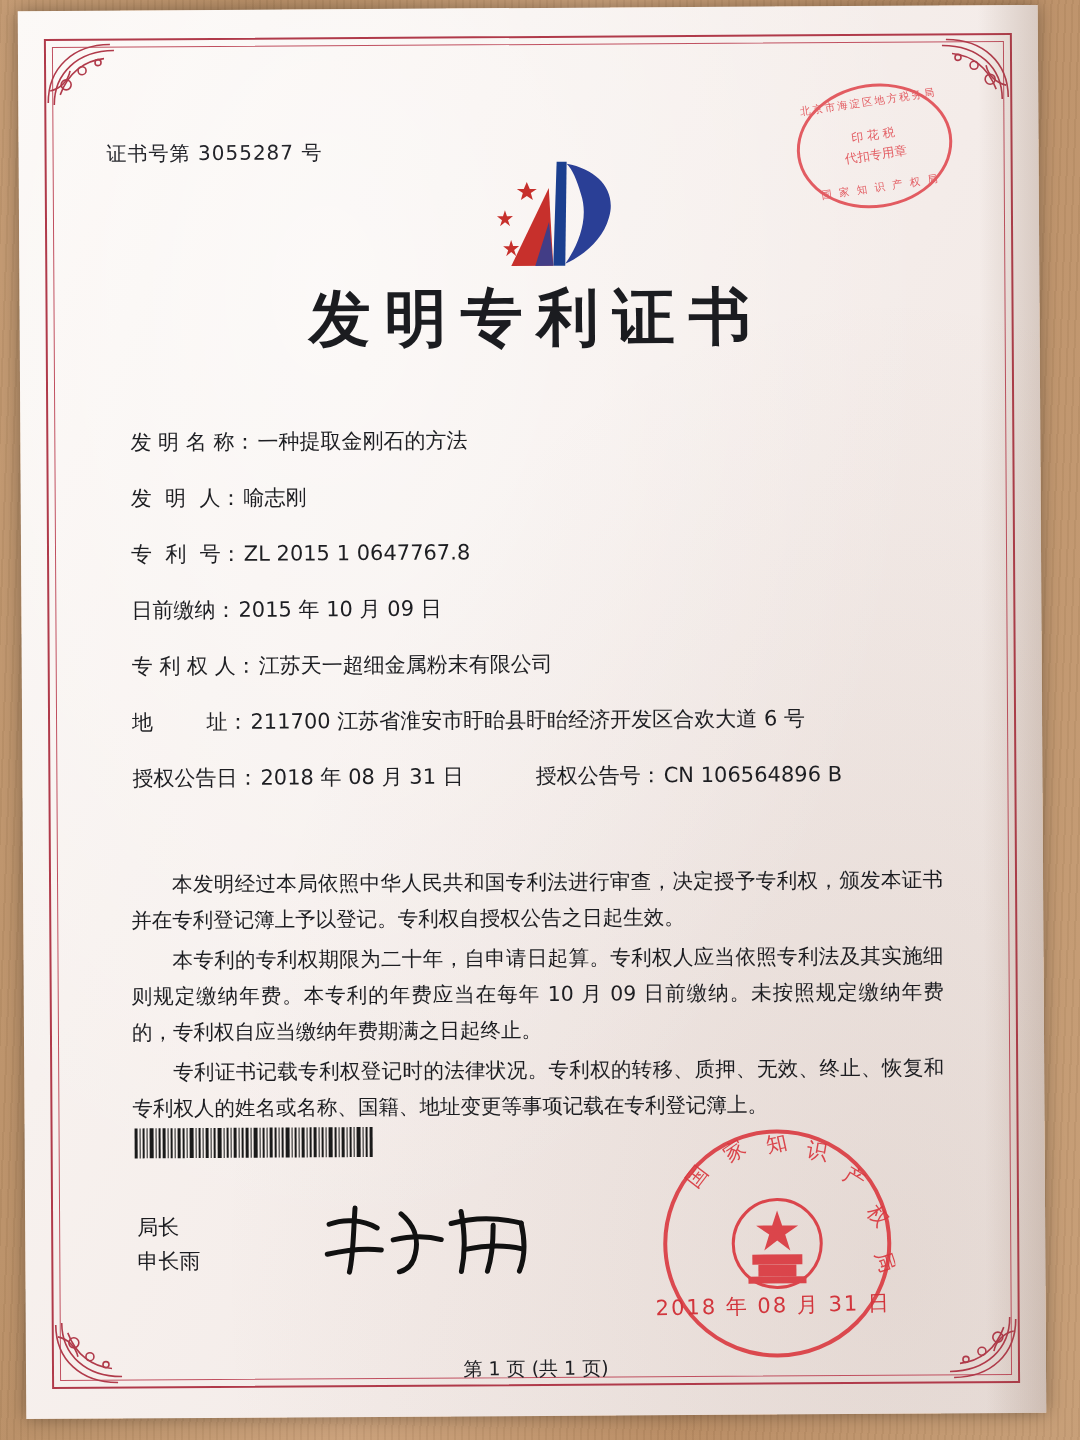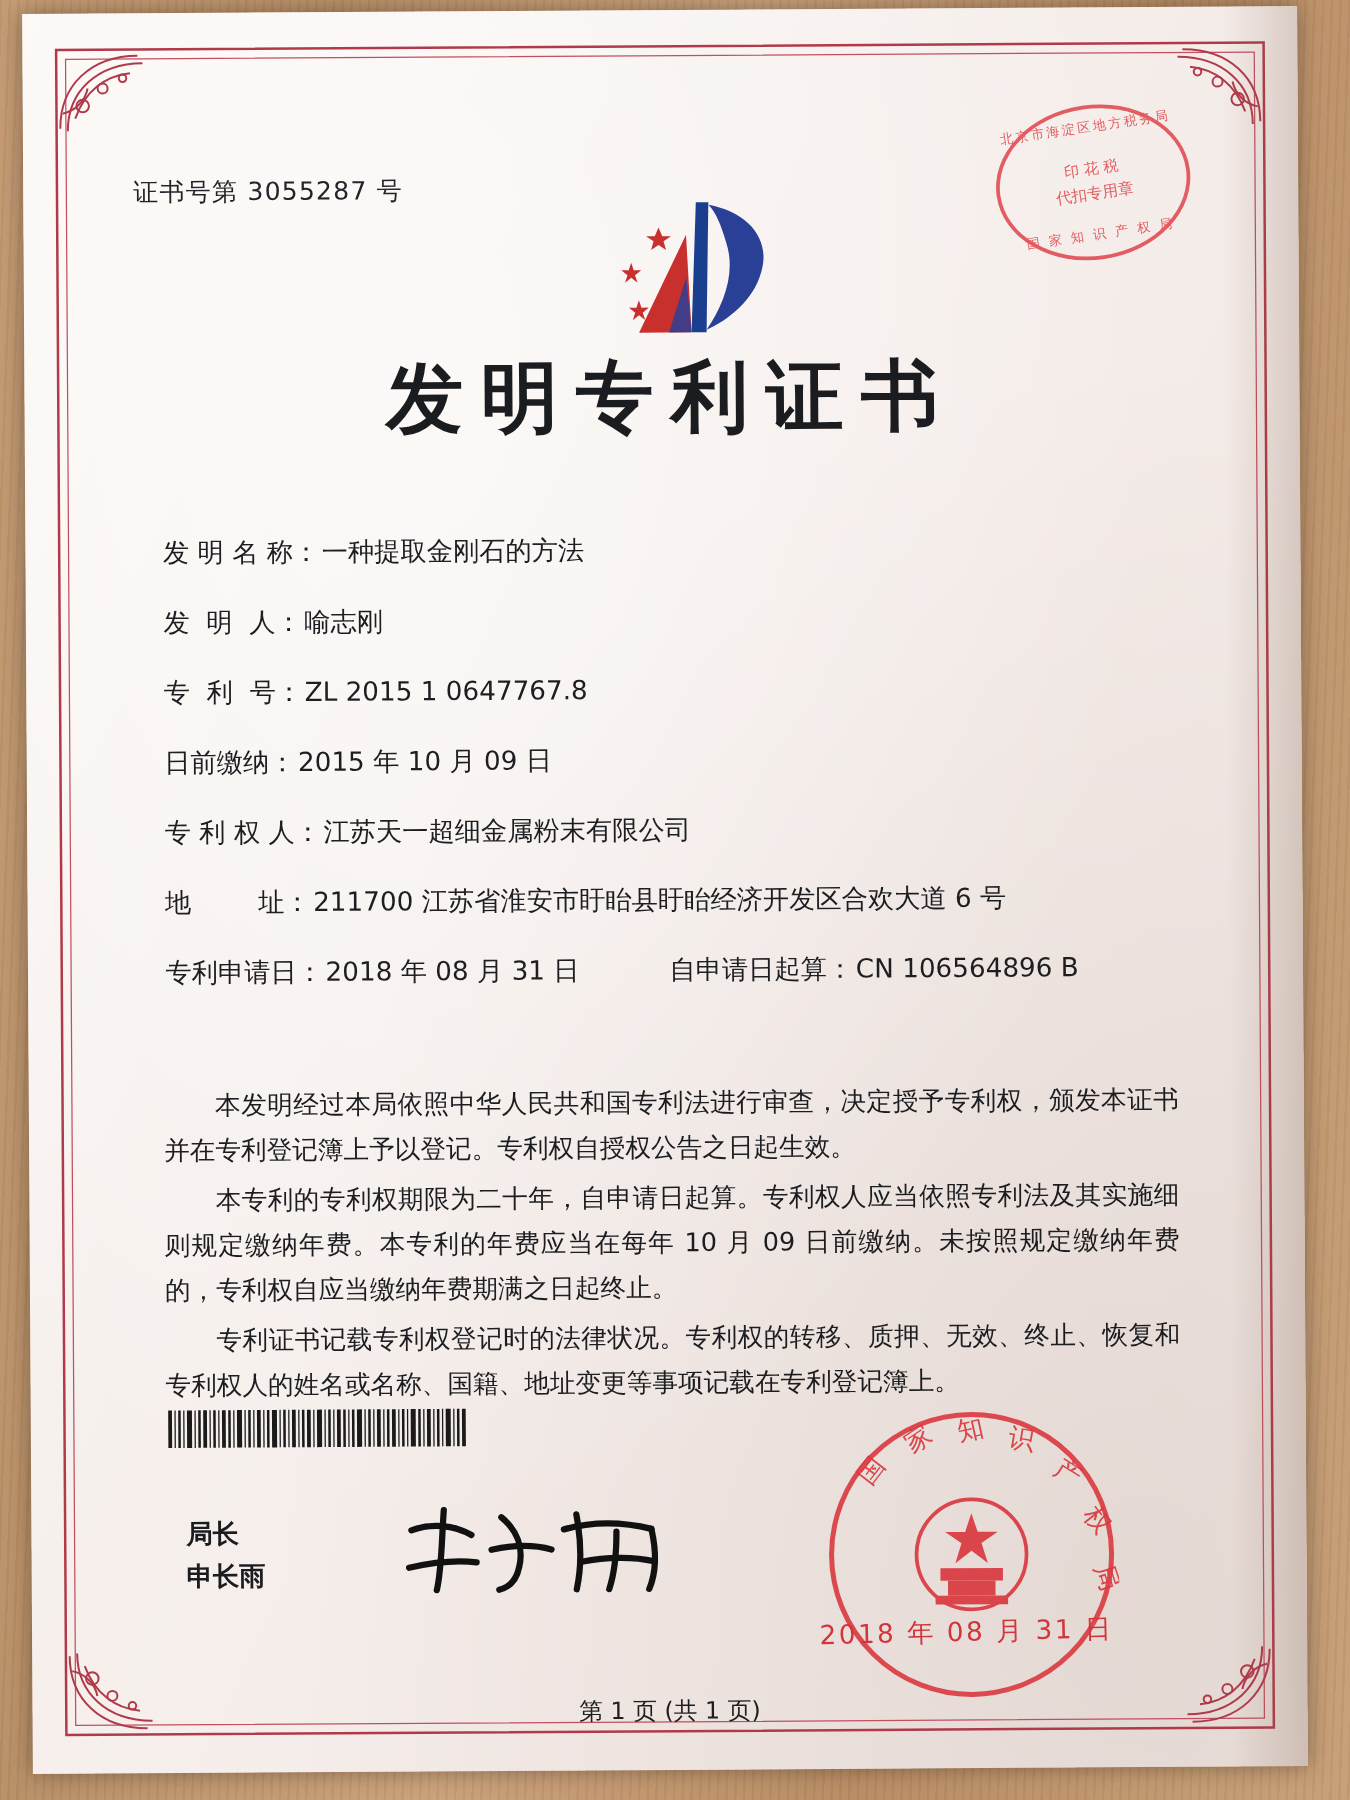--- a/index.html
+++ b/index.html
@@ -104,21 +104,21 @@
     font-size:20.5px;line-height:36px;color:#1c1d21;
     text-align:justify;
   }
   .para p{margin:0 0 4px 0;text-indent:2em;}
 
   .barcode{
     position:absolute;left:110px;top:1118px;width:290px;height:30px;
   }
   .barcode i{display:inline-block;height:100%;background:#1a1a1a;margin-right:2px;vertical-align:top;}
 
-  .sig-block{position:absolute;left:124px;top:1200px;font-size:21px;color:#1b1c20;line-height:34px;font-weight:bold;}
+  .sig-block{position:absolute;left:112px;top:1200px;font-size:21px;color:#1b1c20;line-height:34px;}
   .signature{
     position:absolute;left:290px;top:1185px;width:240px;height:90px;
   }
 
   
   .stamp-bottom{
     position:absolute;right:150px;top:1120px;width:235px;height:235px;
   }
   .stamp-date{
     position:absolute;right:155px;top:1285px;
@@ -243,24 +243,24 @@
       </div>
       <div class="field">
         <span class="f-label">专 利 权 人：</span>
         <span class="f-value">江苏天一超细金属粉末有限公司</span>
       </div>
       <div class="field">
         <span class="f-label">地        址：</span>
         <span class="f-value">211700 江苏省淮安市盱眙县盱眙经济开发区合欢大道 6 号</span>
       </div>
       <div class="field inline2">
-        <span class="f-label">专利申请日：</span>
+        <span class="f-label">授权公告日：</span>
         <span class="f-value">2018 年 08 月 31 日</span>
         <span class="second">
-          <span class="f-label">自申请日起算：</span>
+          <span class="f-label">授权公告号：</span>
           <span class="f-value">CN 106564896 B</span>
         </span>
       </div>
     </div>
 
     <div class="para">
       <p>本发明经过本局依照中华人民共和国专利法进行审查，决定授予专利权，颁发本证书并在专利登记簿上予以登记。专利权自授权公告之日起生效。</p>
       <p>本专利的专利权期限为二十年，自申请日起算。专利权人应当依照专利法及其实施细则规定缴纳年费。本专利的年费应当在每年 10 月 09 日前缴纳。未按照规定缴纳年费的，专利权自应当缴纳年费期满之日起终止。</p>
       <p>专利证书记载专利权登记时的法律状况。专利权的转移、质押、无效、终止、恢复和专利权人的姓名或名称、国籍、地址变更等事项记载在专利登记簿上。</p>
     </div>

